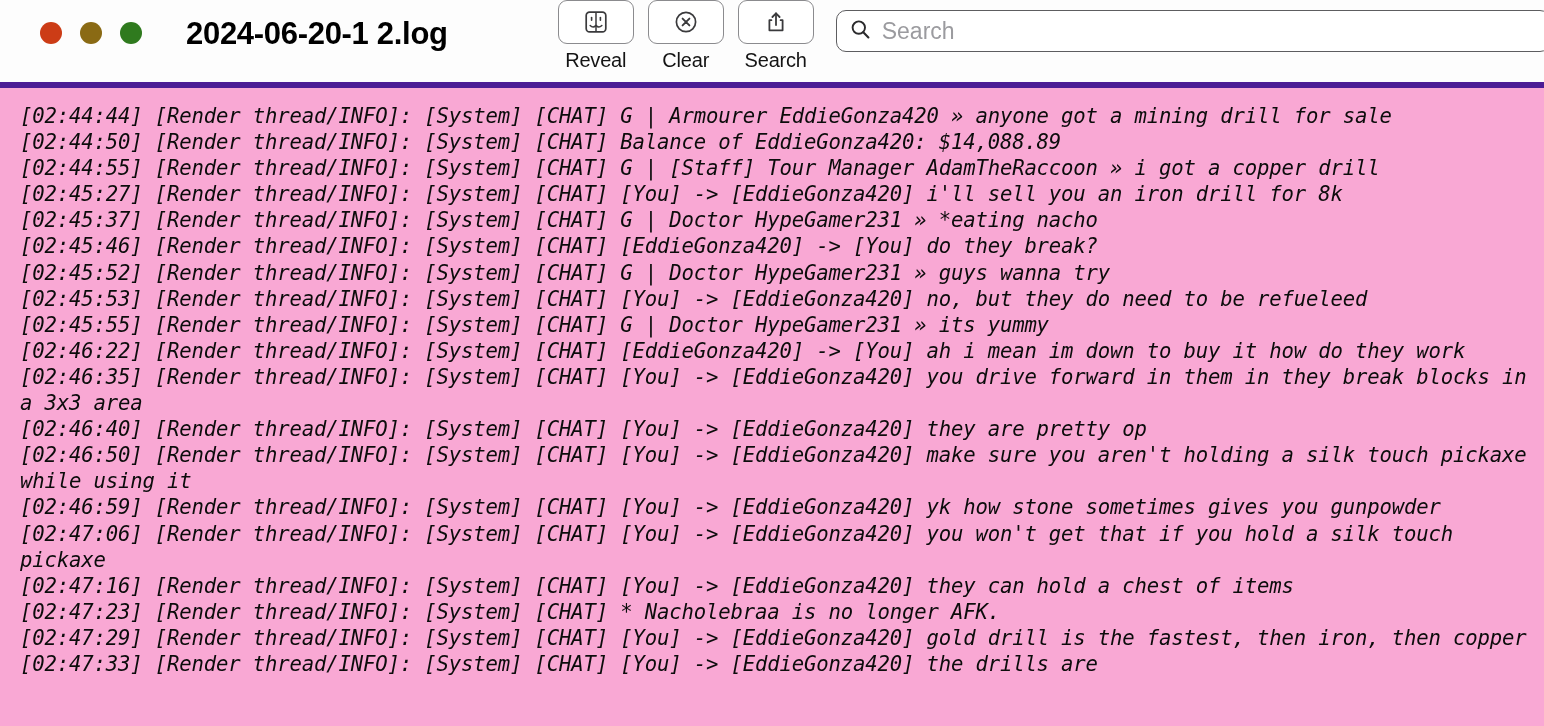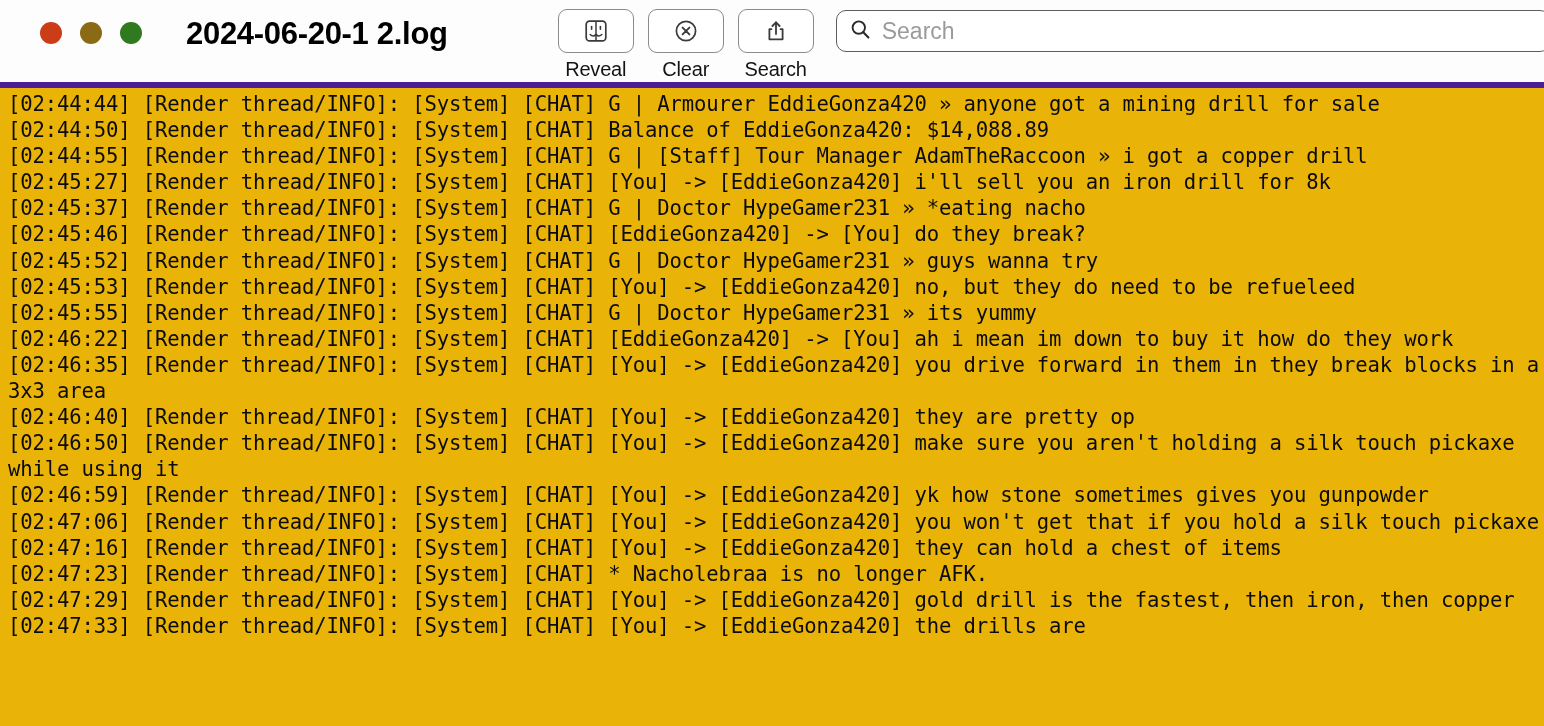--- a/index.html
+++ b/index.html
@@ -62,21 +62,20 @@
     letter-spacing: -0.3px;
     white-space: nowrap;
   }
 
   
   #toolbar-buttons {
     display: flex;
     align-items: flex-start;
     gap: 14px;
     margin-left: 110px;
-    padding-top: 9px;
   }
   .tb-item {
     display: flex;
     flex-direction: column;
     align-items: center;
     width: 76px;
   }
   .tb-btn {
     width: 76px;
     height: 44px;
@@ -125,24 +124,25 @@
     font-size: 23px;
     color: #1a1a1a;
     width: 100%;
     padding: 0;
   }
   #search-input::placeholder { color: #9b9b9f; opacity: 1; }
 
   
   #log-body {
     flex: 1 1 auto;
-    background: #eab308;
+    background: #f9a8d4;
     overflow: hidden;
-    padding: 0;
+    padding: 12px;
     position: relative;
+    font-style: italic;
   }
   #log-lines {
     font-family: "DejaVu Sans Mono", "Liberation Mono", monospace;
     font-size: 20.6px;
     line-height: 26.1px;
     color: #0c0c0c;
     white-space: pre-wrap;
     word-break: break-word;
     padding: 3px 0 0 8px;
     letter-spacing: -0.15px;

